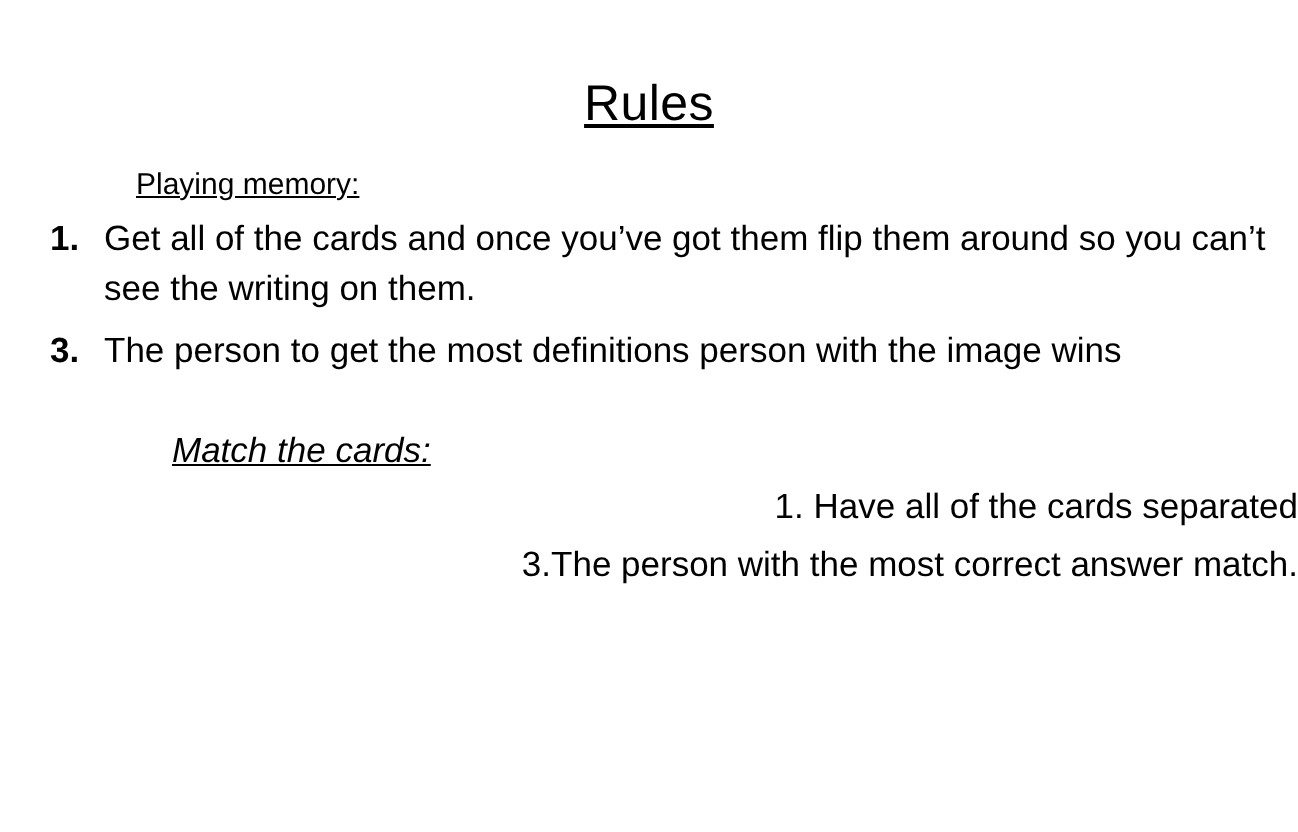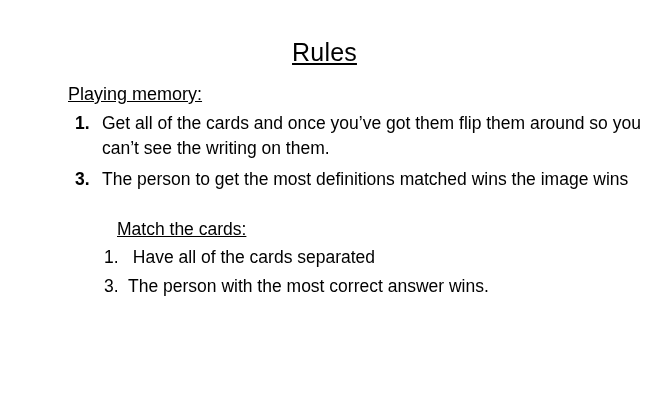--- a/index.html
+++ b/index.html
@@ -25,96 +25,98 @@
     font-family: "Liberation Sans", sans-serif;
     font-size: 25px;
     font-weight: normal;
     text-decoration: underline;
     margin: 0;
     padding-top: 38px;
     letter-spacing: 0.2px;
   }
   .section-heading {
     font-family: "Liberation Sans", sans-serif;
-    font-size: 18px;
+    font-size: 15px;
     text-decoration: underline;
     margin: 0;
     padding-left: 68px;
     padding-top: 17px;
     font-weight: normal;
   }
   .list-block {
     margin: 0;
     padding: 0;
     list-style: none;
   }
   .list-item {
     font-family: "Liberation Sans", sans-serif;
     font-size: 17.5px;
     line-height: 25px;
     position: relative;
-    padding-left: 102px;
+    padding-left: 52px;
     text-indent: -27px;
     margin-top: 6px;
   }
   .list-item .marker {
     display: inline-block;
     width: 27px;
     text-indent: 0;
     font-weight: bold;
   }
   .list-item .marker.plain {
     font-weight: normal;
   }
   .list-item .body {
     text-indent: 0;
   }
   .sub-heading {
     font-family: "Liberation Sans", sans-serif;
     font-size: 17.5px;
     text-decoration: underline;
-    padding-left: 117px;
+    font-style: italic;
+    padding-left: 86px;
     margin: 0;
     padding-top: 27px;
     font-weight: normal;
   }
   .group-two {
     margin-top: 5px;
   }
   .group-two .list-item {
     padding-left: 128px;
     text-indent: -24px;
     margin-top: 4px;
+    text-align: right;
   }
   .group-two .list-item .marker {
     width: 24px;
   }
 </style>
 </head>
 <body>
 
 <div class="page">
 
   <h1 class="doc-title">Rules</h1>
 
   <h2 class="section-heading">Playing memory:</h2>
 
   <ul class="list-block group-one">
     <li class="list-item">
       <span class="marker">1.</span><span class="body">Get all of the cards and once you’ve got them flip them around so you can’t see the writing on them.</span>
     </li>
     <li class="list-item">
-      <span class="marker">3.</span><span class="body">The person to get the most definitions matched wins the image wins</span>
+      <span class="marker">3.</span><span class="body">The person to get the most definitions person with the image wins</span>
     </li>
   </ul>
 
   <h3 class="sub-heading">Match the cards:</h3>
 
   <ul class="list-block group-two">
     <li class="list-item">
       <span class="marker plain">1.</span><span class="body"> Have all of the cards separated</span>
     </li>
     <li class="list-item">
-      <span class="marker plain">3.</span><span class="body">The person with the most correct answer wins.</span>
+      <span class="marker plain">3.</span><span class="body">The person with the most correct answer match.</span>
     </li>
   </ul>
 
 </div>
 
 </body></html>

